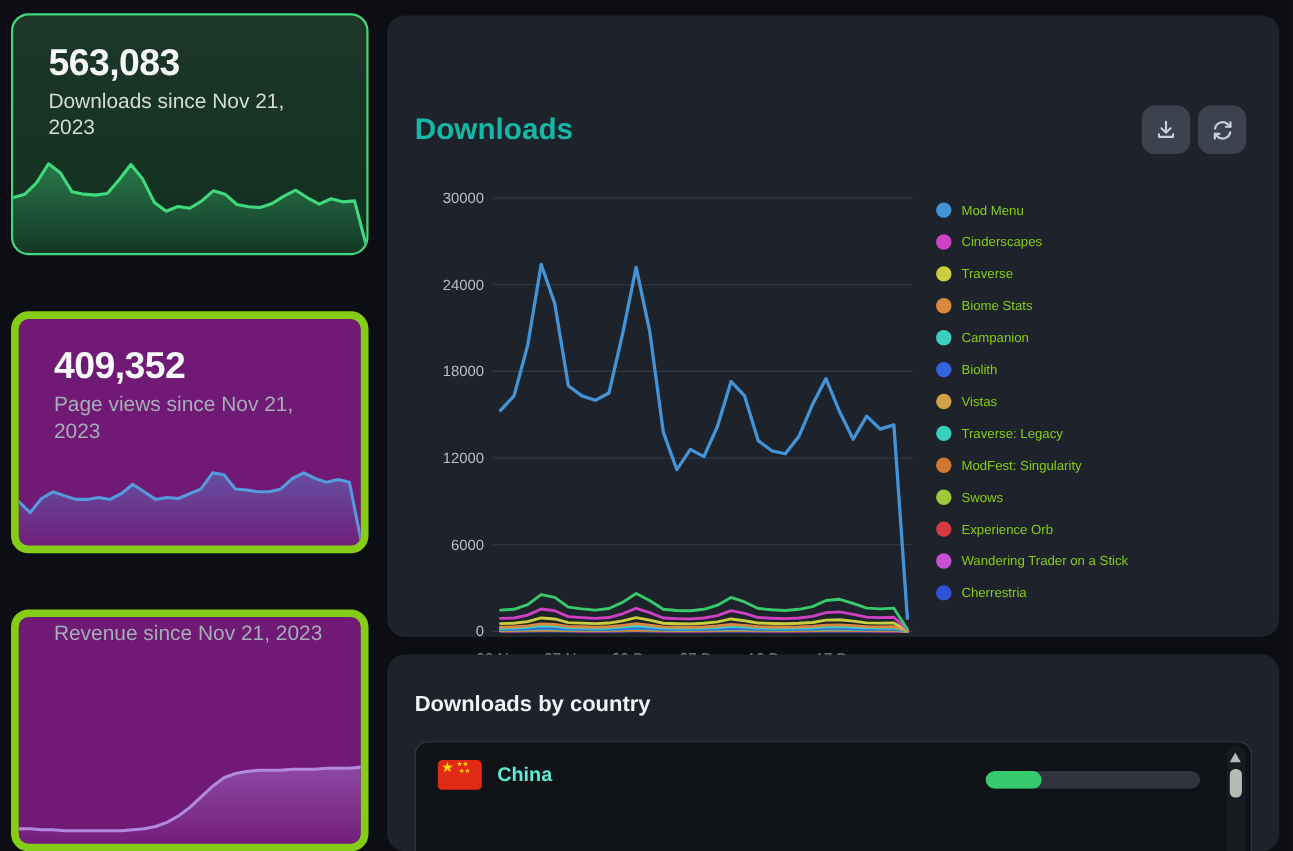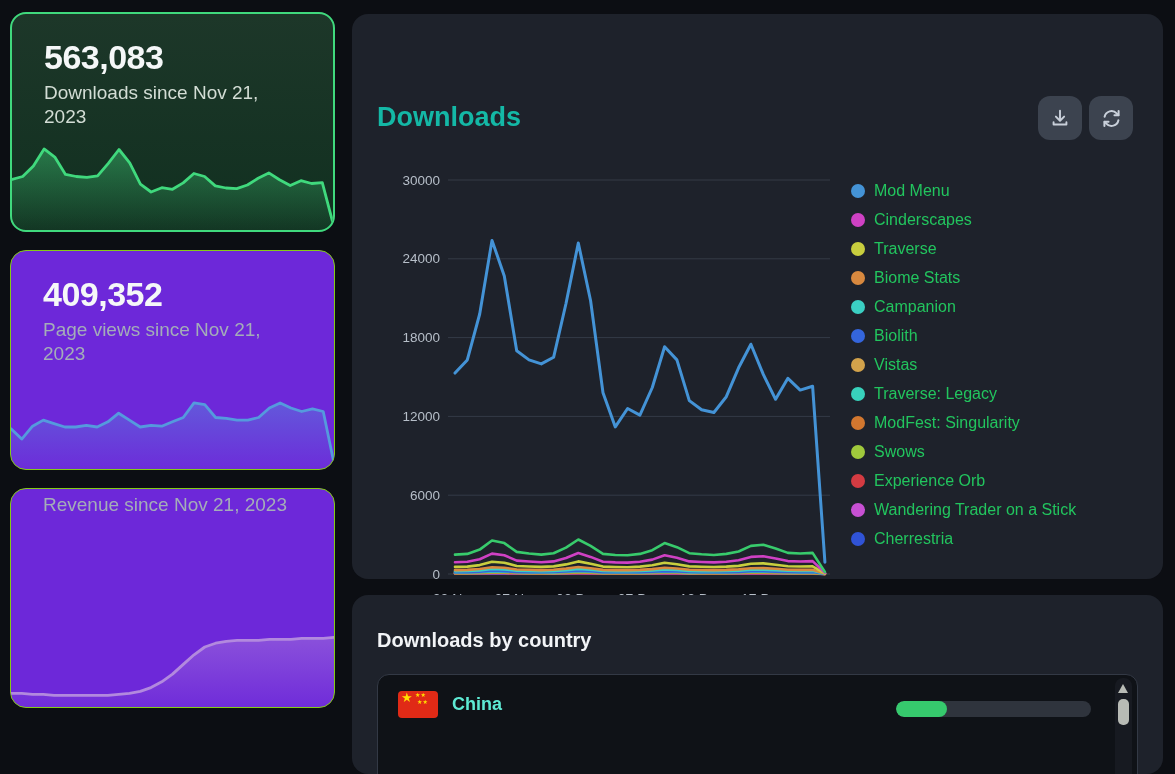--- a/index.html
+++ b/index.html
@@ -1,23 +1,23 @@
 <!DOCTYPE html>
 <html><head>
 <meta charset="utf-8">
 <style>
   * { margin:0; padding:0; box-sizing:border-box; }
   html,body { width:1175px; height:774px; overflow:hidden; background:#0c0e13;
     font-family:"Liberation Sans", sans-serif; }
   .page { display:flex; width:1175px; height:774px; }
 
   
-  .stats-col { width:325px; margin:12px 0 0 10px; display:flex; flex-direction:column; gap:18px; }
+  .stats-col { width:325px; margin:12px 0 0 10px; display:flex; flex-direction:column; gap:18px;justify-content:space-between; }
   .card { position:relative; height:220px; border-radius:16px; overflow:hidden;
-    background:#6d28d9; border:1px solid #84cc16; cursor:pointer; }
+    background:#701a75; border:7px solid #84cc16; cursor:pointer; }
   .card.selected { background:linear-gradient(180deg,#1d3729 0%, #113020 100%); border:2px solid #40d97d; }
   .stat-value { padding:24px 32px 0; font-size:34px; font-weight:800; color:#f5f7f8; letter-spacing:-0.5px; }
   .stat-label { padding:4px 32px 0; font-size:19px; line-height:1.28; color:#a4adb8; }
   .card.selected .stat-label { color:#d3ddd5; }
   .spark { position:absolute; left:0; bottom:0; width:100%; height:92px; display:block; }
 
   
   .main-col { margin:14px 12px 0 17px; width:811px; display:flex; flex-direction:column; gap:16px; }
   .panel { background:#1e222b; border-radius:16px; position:relative; }
   .chart-panel { height:631px; }
@@ -28,21 +28,21 @@
     background:#3c434f; color:#ccd3dd; font-size:17px; font-family:inherit; cursor:pointer; }
   .icon-actions { position:absolute; top:82px; right:30px; display:flex; gap:7px; }
   .icon-btn { width:44px; height:44px; border:none; border-radius:12px; background:#3c434f;
     color:#c9d0da; display:flex; align-items:center; justify-content:center; cursor:pointer; }
 
   #main-chart { position:absolute; left:0; top:150px; width:500px; height:470px; }
   .tick-label { font-size:13.5px; fill:#b7bfc9; font-family:"Liberation Sans",sans-serif; }
   .x-label { font-size:14px; fill:#b7bfc9; font-family:"Liberation Sans",sans-serif; }
 
   #legend { position:absolute; left:499px; top:162px; list-style:none; }
-  #legend li { display:flex; align-items:center; gap:9px; height:29px; font-size:16px; color:#22c55e; cursor:pointer; }
+  #legend li { display:flex; align-items:center; gap:9px; height:29px; font-size:12px; color:#84cc16; cursor:pointer; }
   .dot { width:14px; height:14px; border-radius:50%; flex:0 0 14px; }
 
   
   .country-panel { height:200px; }
   .country-title { position:absolute; left:25px; top:34px; font-size:20px; font-weight:800; color:#f2f4f7; }
   .country-list { position:absolute; left:25px; right:25px; top:79px; height:120px;
     background:#0f1217; border:1px solid #333945; border-radius:12px; overflow:hidden; }
   .country-row { display:flex; align-items:center; gap:14px; padding:16px 20px; position:relative; }
   .flag { position:relative; width:40px; height:27px; border-radius:4px; background:#e02a16; flex:0 0 40px; overflow:hidden; }
   .flag .star-big { position:absolute; left:3px; top:0px; color:#ffde00; font-size:13px; line-height:13px; }

